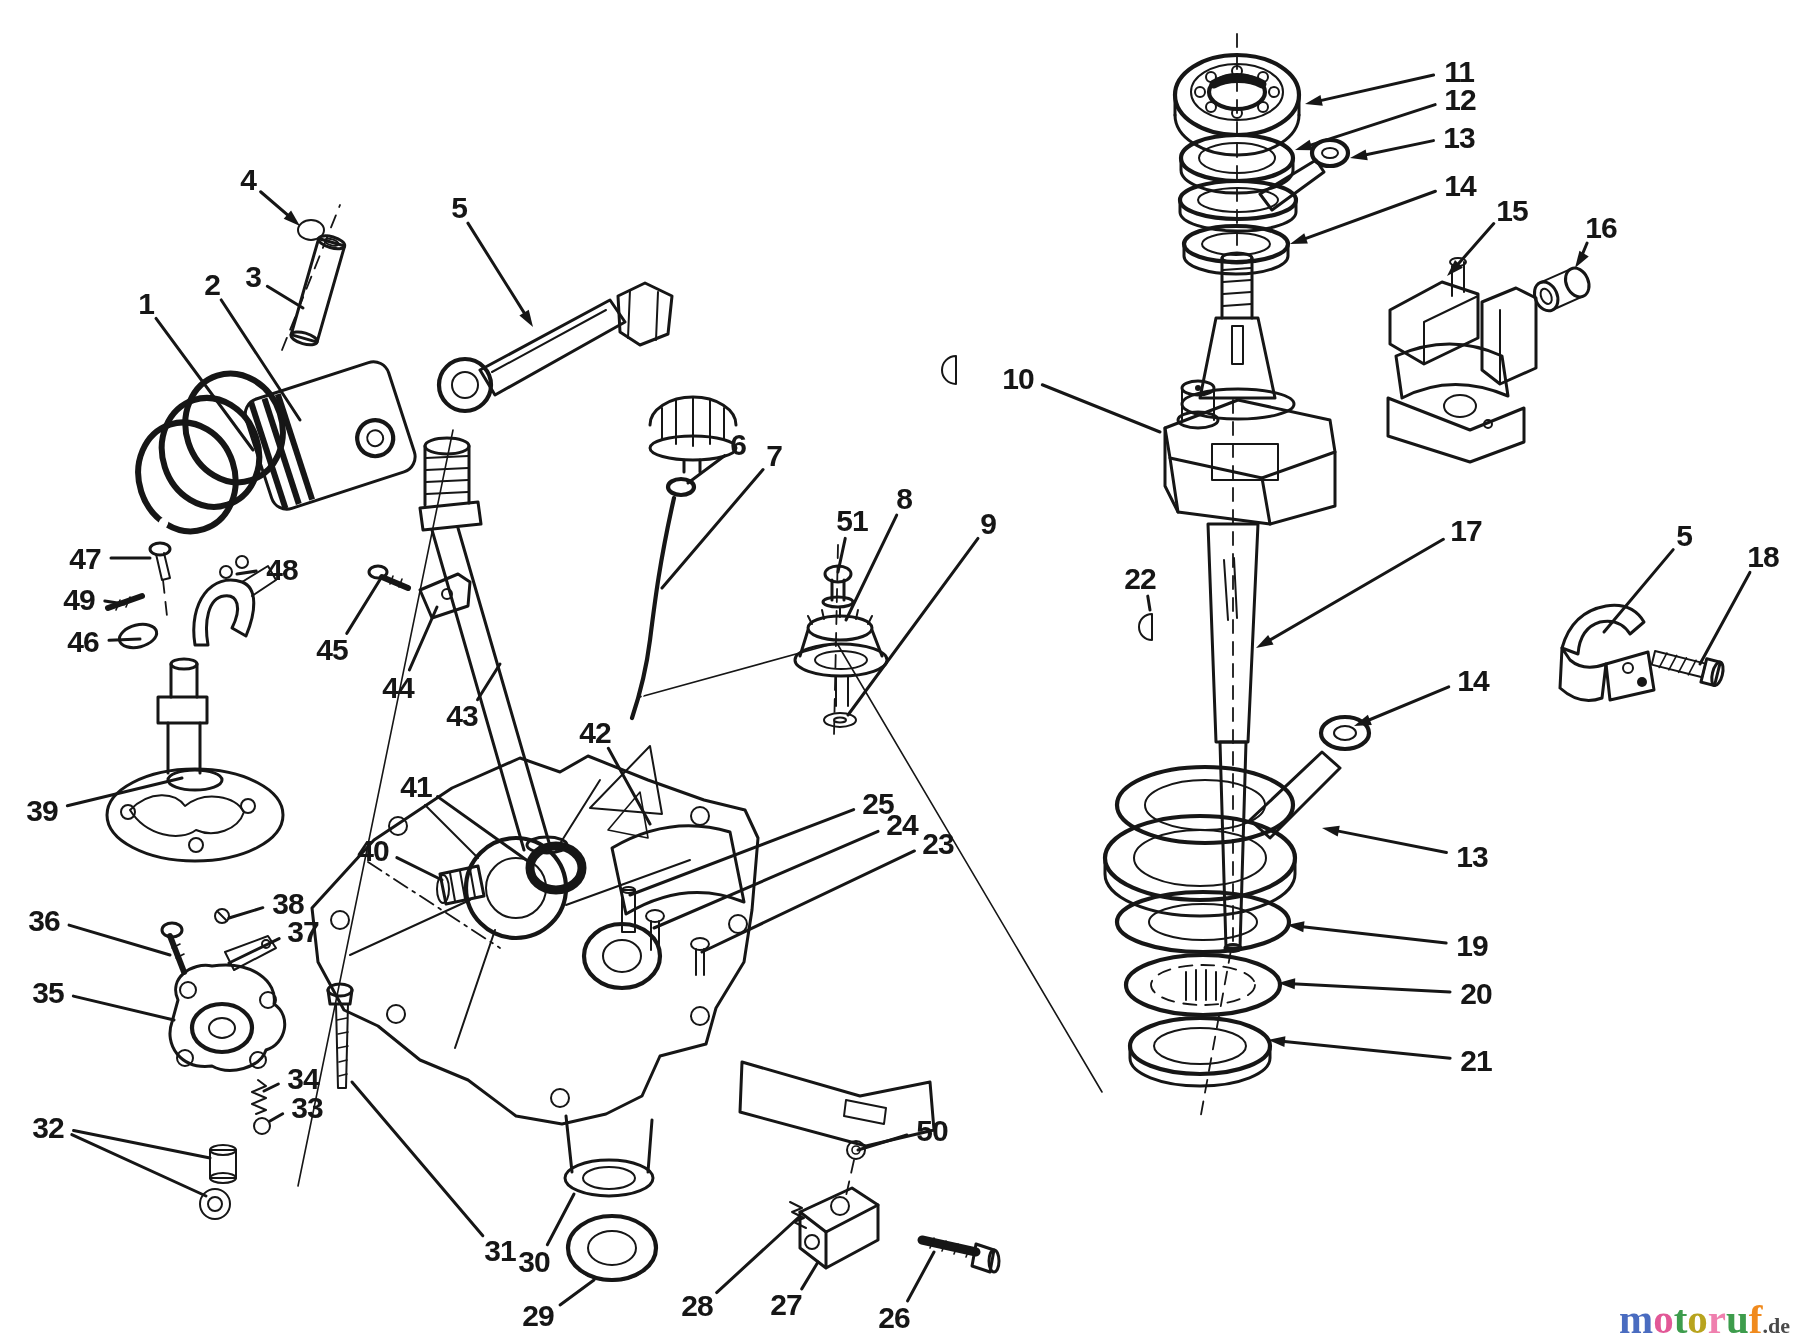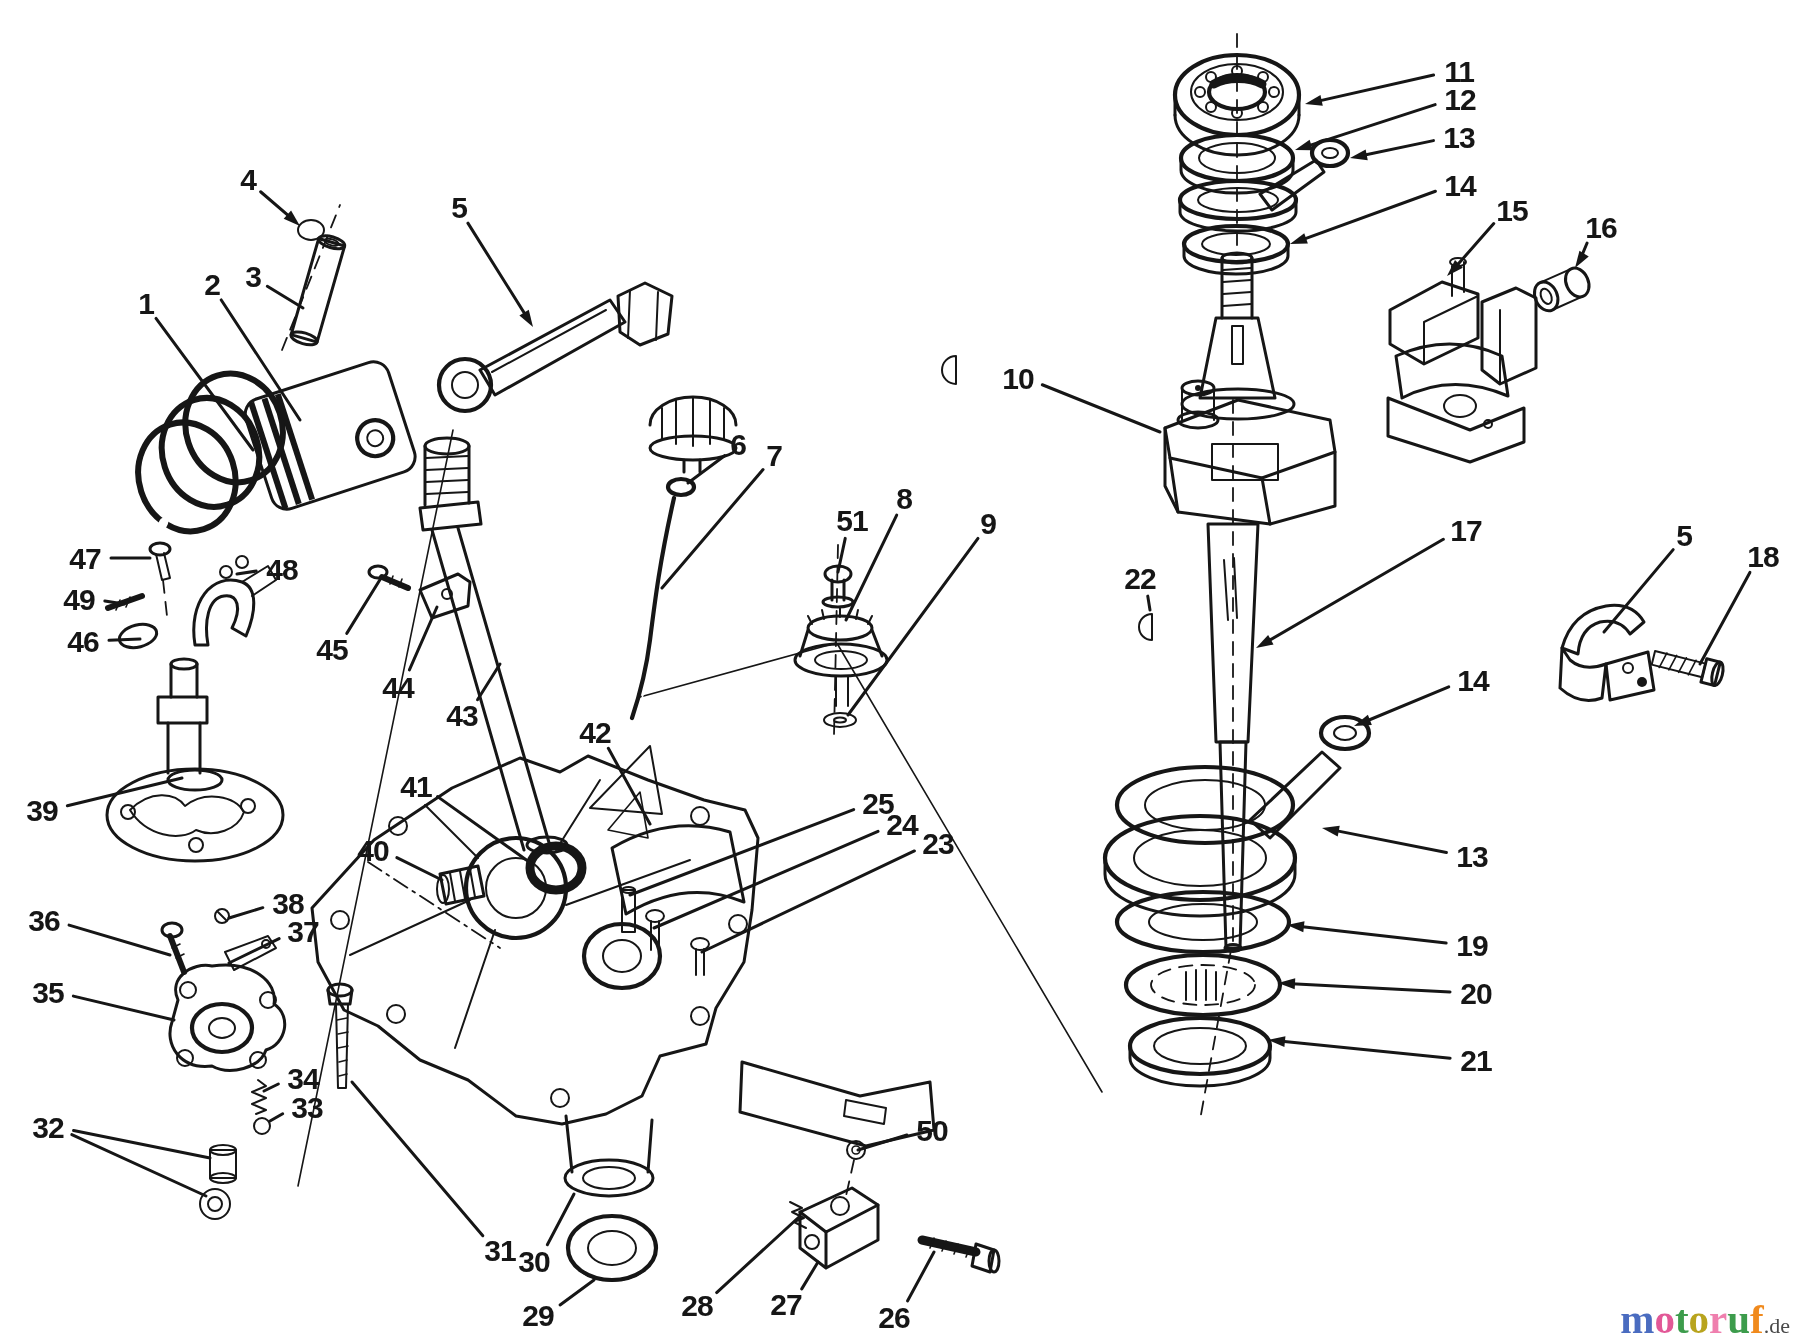--- a/index.html
+++ b/index.html
@@ -13,21 +13,21 @@
   .w6{stroke-width:6!important}.w9{stroke-width:9!important}
   .dash{stroke-dasharray:13 9;stroke-width:1.8!important}
   .dashdot{stroke-dasharray:16 6 3 6;stroke-width:1.8!important}
   .fill{fill:#161616!important;stroke:none!important}
   .leader{stroke:#161616;stroke-width:2.2;fill:none}
   .arrowhead{fill:#161616;stroke:none}
   .part-num{font:700 30px "Liberation Sans",sans-serif;fill:#161616;
             text-anchor:middle;dominant-baseline:central;letter-spacing:-1px;}
   .watermark{position:absolute;right:10px;bottom:4px;font-family:"Liberation Serif",serif;
              font-weight:700;font-size:41px;letter-spacing:0;line-height:1;user-select:none;}
-  .watermark .suffix{font-size:22px;font-weight:400;}
+  .watermark .suffix{font-size:22px;font-weight:700;}
 </style>
 </head>
 <body>
 
 <div class="stage">
 <svg id="drawing" viewBox="0 0 1800 1344" width="1800" height="1344" xmlns="http://www.w3.org/2000/svg">
   <defs>
     <pattern id="mesh" width="8" height="8" patternUnits="userSpaceOnUse" patternTransform="rotate(38)">
       <rect width="8" height="8" fill="#ffffff"></rect>
       <line x1="0" y1="0" x2="0" y2="8" stroke="#161616" stroke-width="2"></line>

